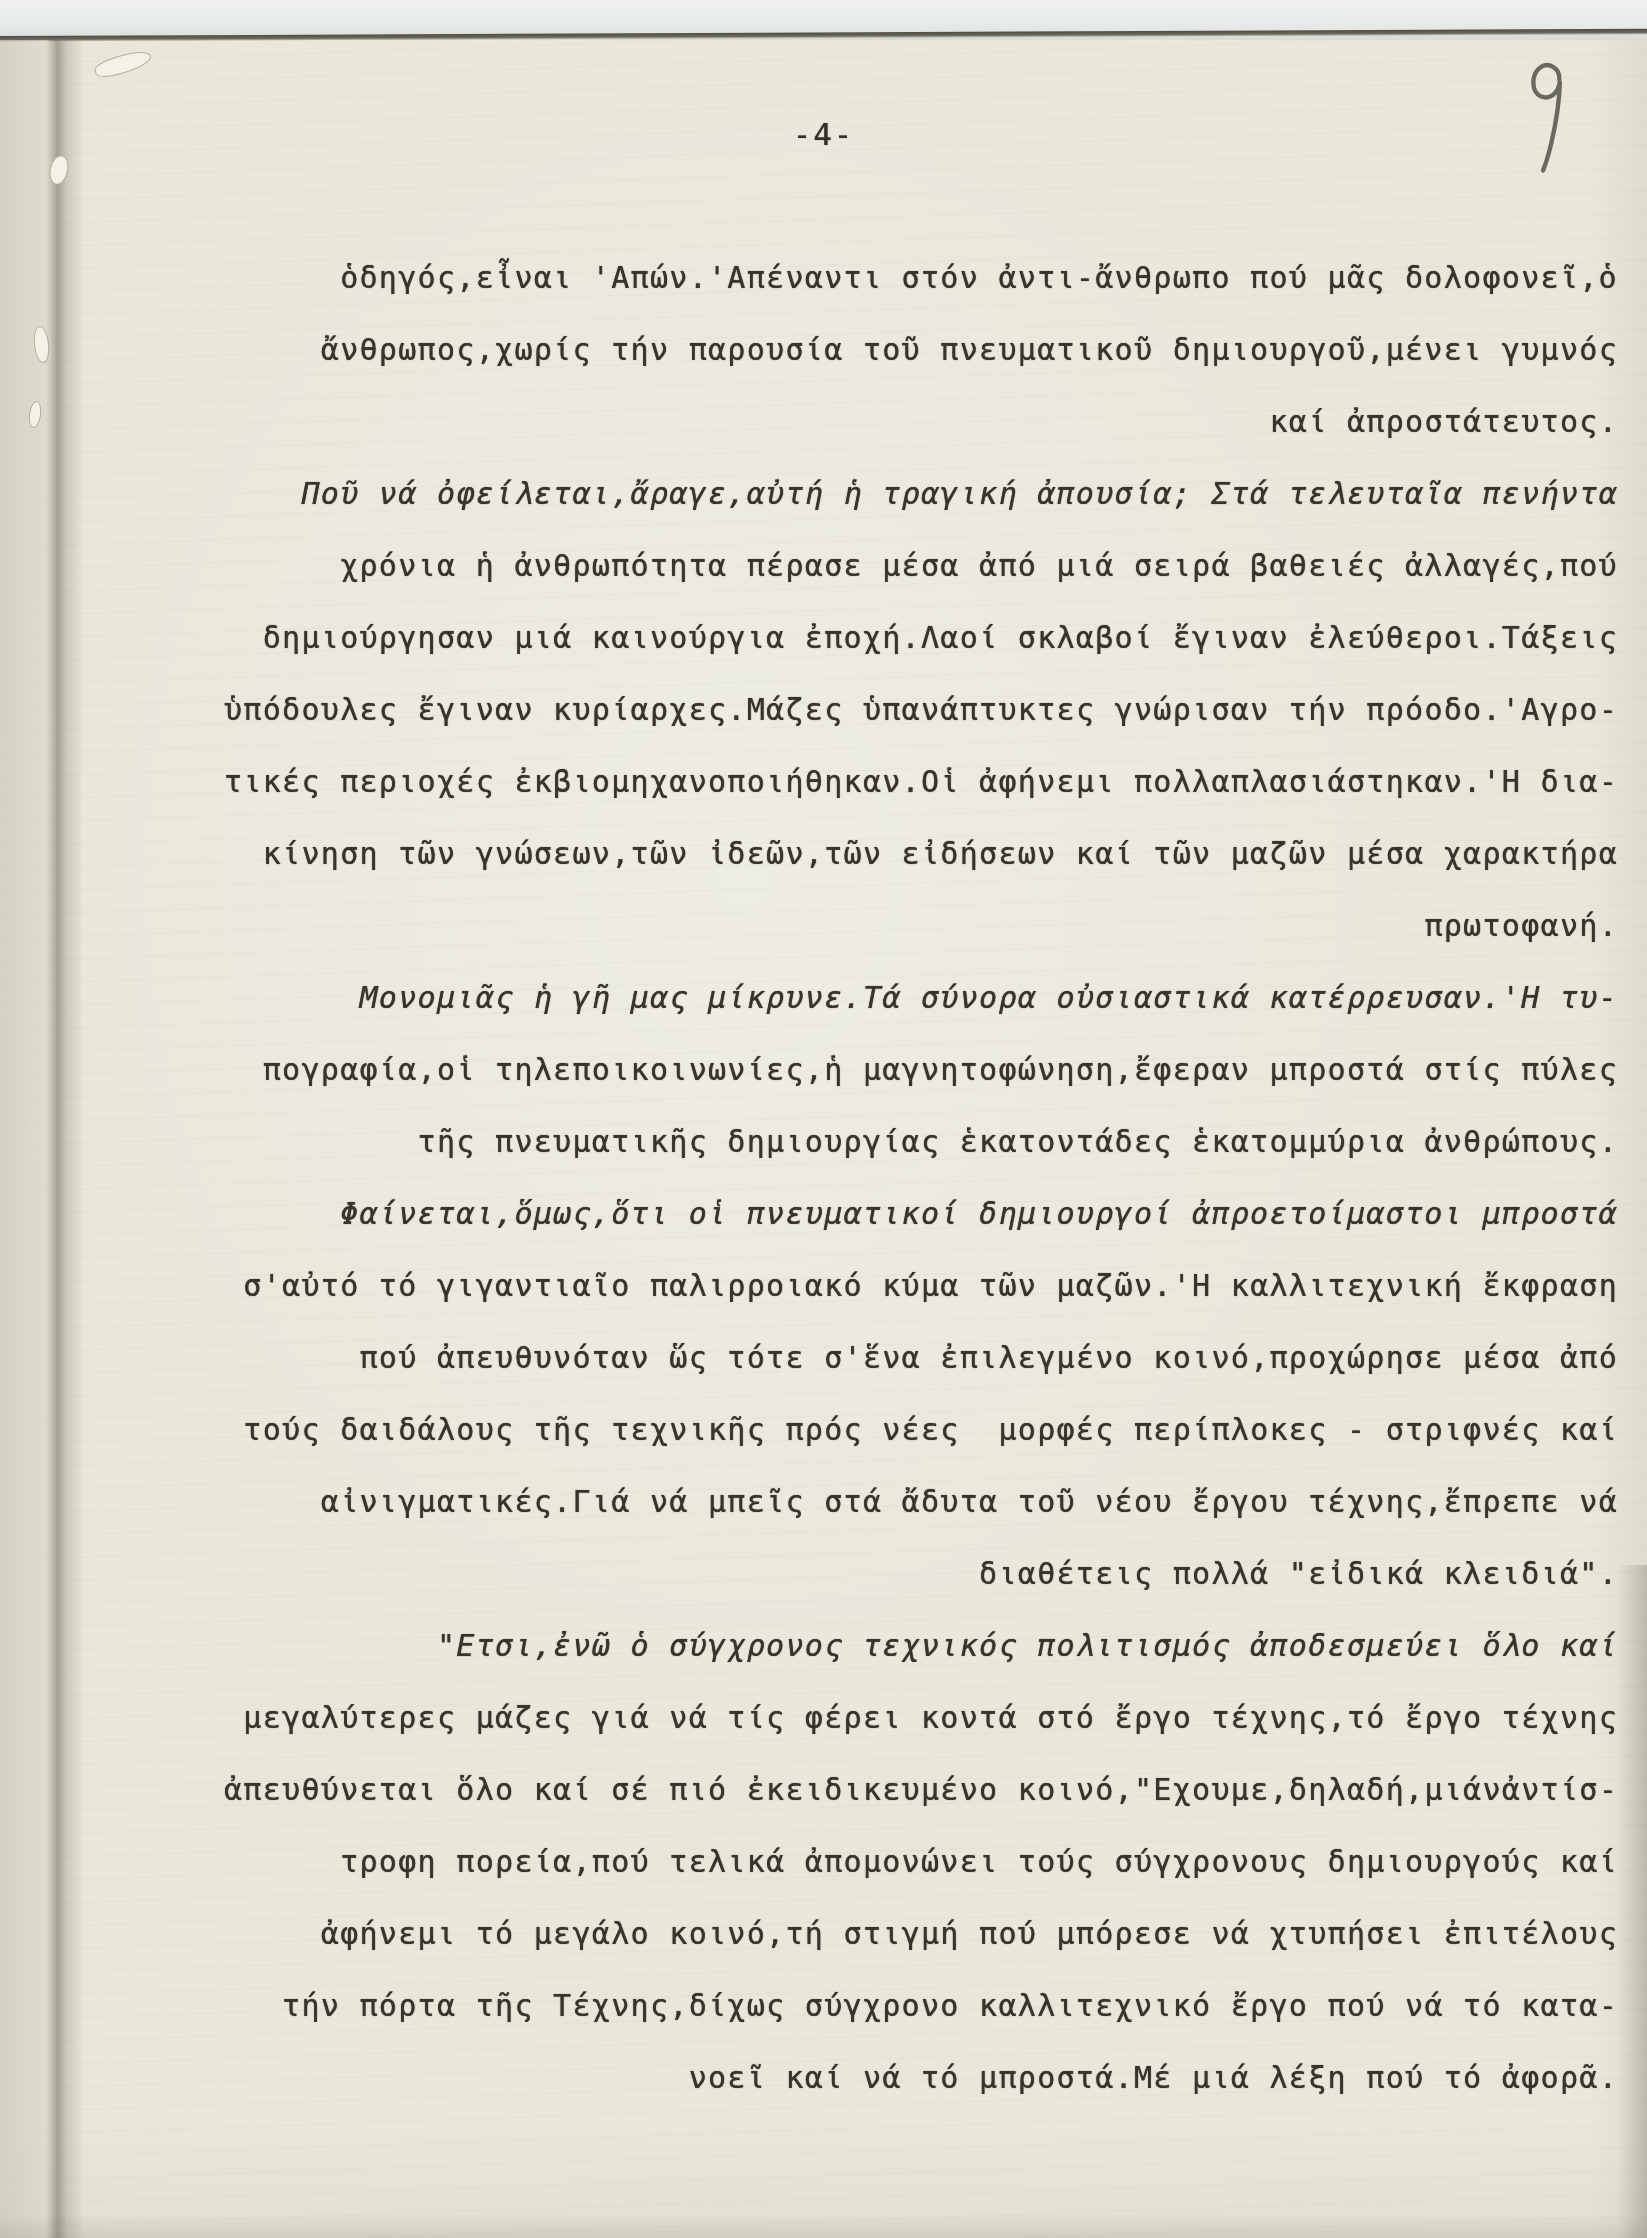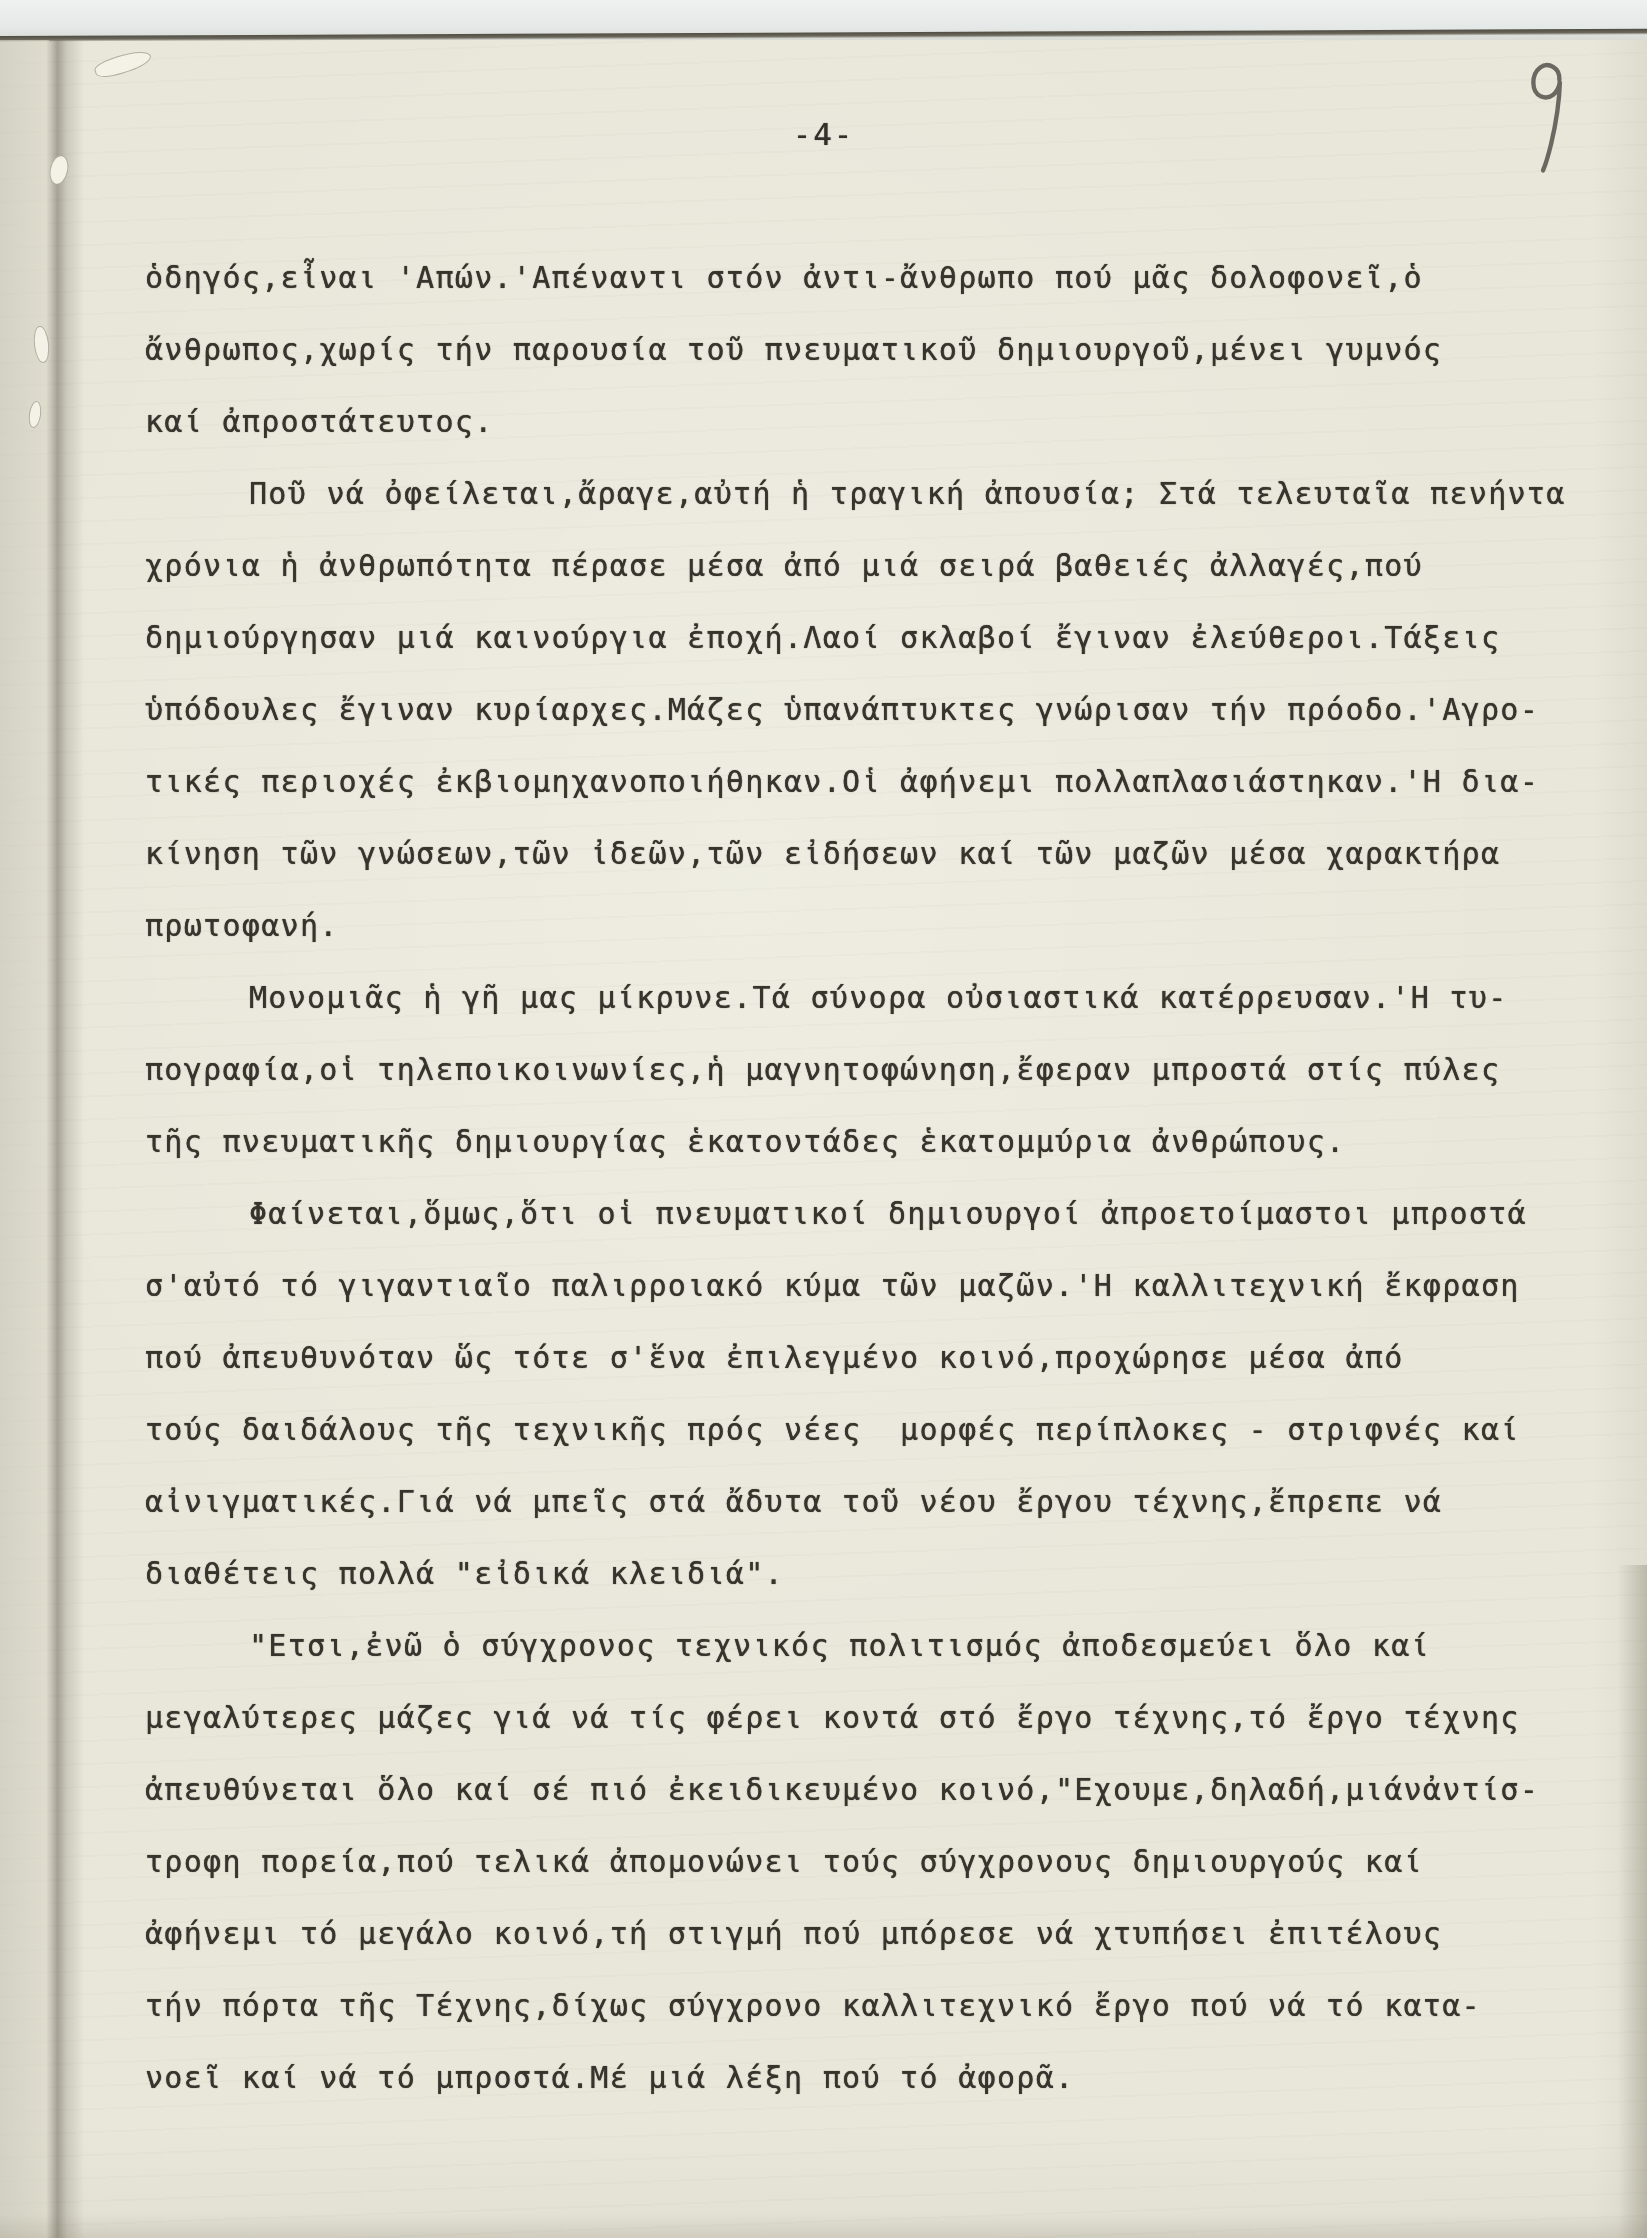--- a/index.html
+++ b/index.html
@@ -67,29 +67,30 @@
   .page-number{
     position:absolute;left:0;top:116px;width:1647px;text-align:center;
     font-size:31px;letter-spacing:1.9px;color:#32302a;
     text-shadow:0 0 0.9px rgba(40,38,30,0.9);
   }
   .handwritten-nine{
     position:absolute;left:1523px;top:58px;width:50px;height:119px;
     transform:rotate(4deg);
   }
   .text-block{
-    position:absolute;left:145px;top:242px;width:1459px;
+    position:absolute;left:159px;top:242px;width:1459px;
     font-size:30px;color:#36342d;
     text-shadow:0 0 1px rgba(45,42,34,0.85), 0.4px 0.4px 0 rgba(45,42,34,0.25);
     letter-spacing:1.3px;
+    text-align:right;
   }
   .line{
     height:72px;line-height:72px;white-space:pre;
   }
-  .line.indent{padding-left:104px;}
+  .line.indent{padding-left:104px;font-style:italic;}
 </style>
 </head>
 <body>
 
 <div class="scan">
   <div class="paper"></div>
   <div class="scanner-strip"></div>
   <div class="top-edge"></div>
   <div class="left-sliver"></div>
   <div class="left-edge"></div>

